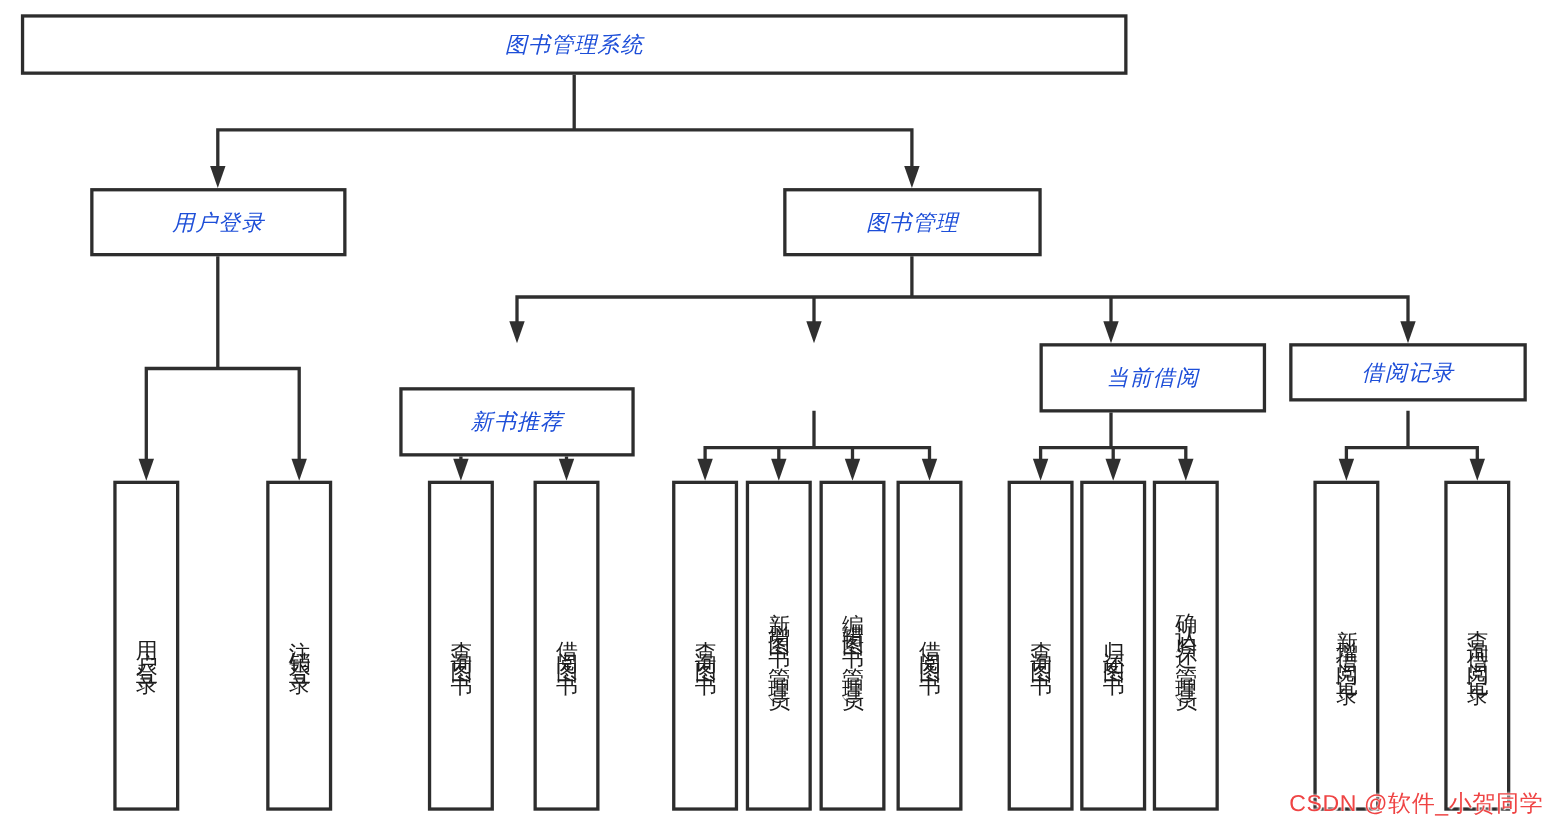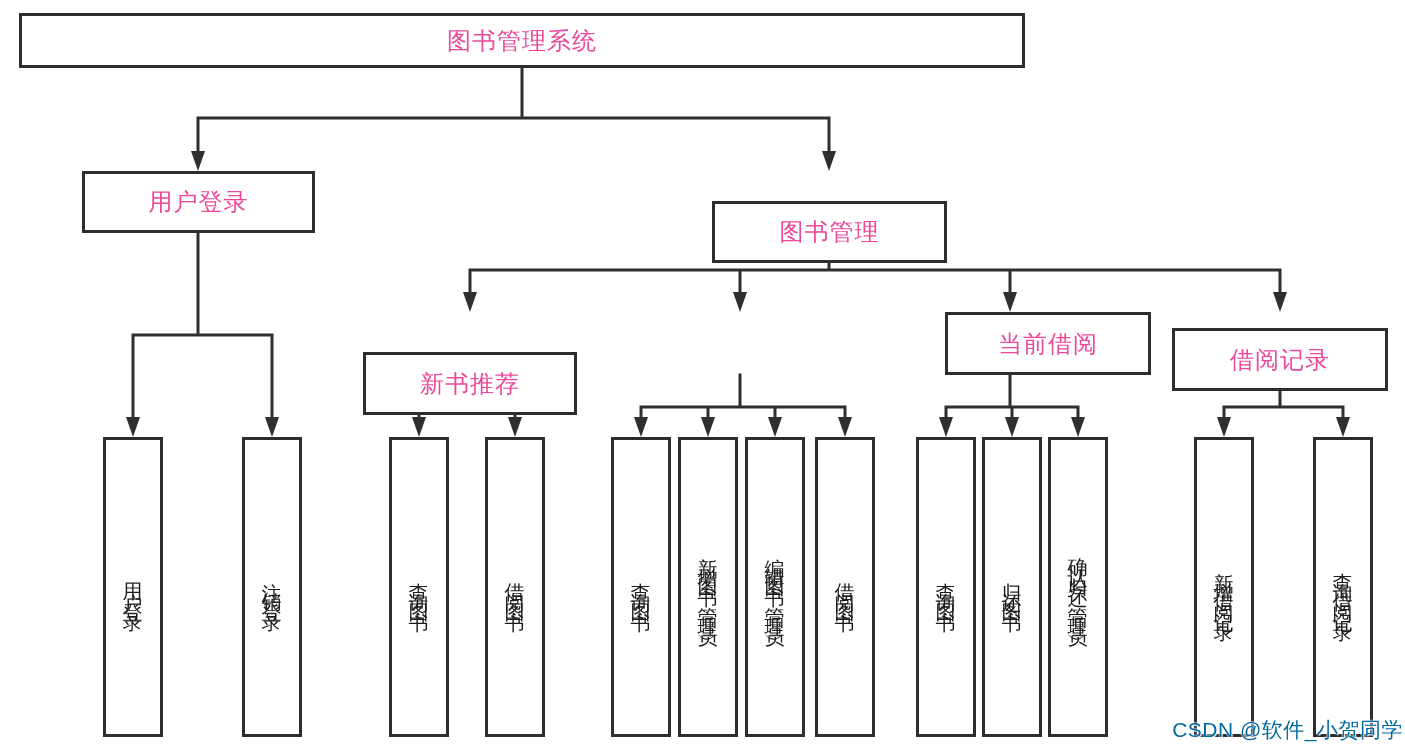--- a/index.html
+++ b/index.html
@@ -22,24 +22,25 @@
     pointer-events: none;
   }
   .hnode {
     position: absolute;
     box-sizing: border-box;
     background: #ffffff;
     border: 3px solid #2d2d2d;
     display: flex;
     align-items: center;
     justify-content: center;
-    font-size: 24px;
+    font-size: 20px;
     letter-spacing: 1px;
-    color: #ec4899;
+    color: #1d4ed8;
     z-index: 2;
+    font-style: italic;
   }
   .vnode {
     position: absolute;
     box-sizing: border-box;
     background: #ffffff;
     border: 3px solid #2d2d2d;
     writing-mode: vertical-rl;
     display: flex;
     align-items: center;
     justify-content: center;
@@ -48,21 +49,21 @@
     line-height: 1;
     color: #1c1c1c;
     z-index: 2;
   }
   .watermark {
     position: absolute;
     right: 2px;
     bottom: 3px;
     font-size: 21px;
     letter-spacing: 0.5px;
-    color: #0369a1;
+    color: #ef4444;
     text-shadow: 0 0 2px #ffffff, 0 0 2px #ffffff, 1px 1px 1px #ffffff;
     z-index: 3;
     white-space: nowrap;
   }
 </style>
 </head>
 <body>
 
 <div id="canvas">
 
@@ -109,25 +110,25 @@
       <polygon points="1071,417 1085,417 1078,437"></polygon>
 
       <polygon points="1217,417 1231,417 1224,437"></polygon>
       <polygon points="1336,417 1350,417 1343,437"></polygon>
     </g>
   </svg>
 
   <div class="hnode" style="left:19px; top:13px; width:1006px; height:55px;">图书管理系统</div>
 
   <div class="hnode" style="left:82px; top:171px; width:233px; height:62px;">用户登录</div>
-  <div class="hnode" style="left:712px; top:171px; width:235px; height:62px;margin-top:30px;">图书管理</div>
+  <div class="hnode" style="left:712px; top:171px; width:235px; height:62px;">图书管理</div>
 
   <div class="hnode" style="left:363px; top:312px; width:214px; height:63px;margin-top:40px;">新书推荐</div>
   <div class="hnode" style="left:945px; top:312px; width:206px; height:63px;">当前借阅</div>
-  <div class="hnode" style="left:1172px; top:328px; width:216px; height:63px;">借阅记录</div>
+  <div class="hnode" style="left:1172px; top:312px; width:216px; height:53px;">借阅记录</div>
 
   <div class="vnode" style="left:103px; top:437px; width:60px; height:300px;">用户登录</div>
   <div class="vnode" style="left:242px; top:437px; width:60px; height:300px;">注销登录</div>
 
   <div class="vnode" style="left:389px; top:437px; width:60px; height:300px;">查询图书</div>
   <div class="vnode" style="left:485px; top:437px; width:60px; height:300px;">借阅图书</div>
 
   <div class="vnode" style="left:611px; top:437px; width:60px; height:300px;">查询图书</div>
   <div class="vnode" style="left:678px; top:437px; width:60px; height:300px;">新增图书（管理员）</div>
   <div class="vnode" style="left:745px; top:437px; width:60px; height:300px;">编辑图书（管理员）</div>

